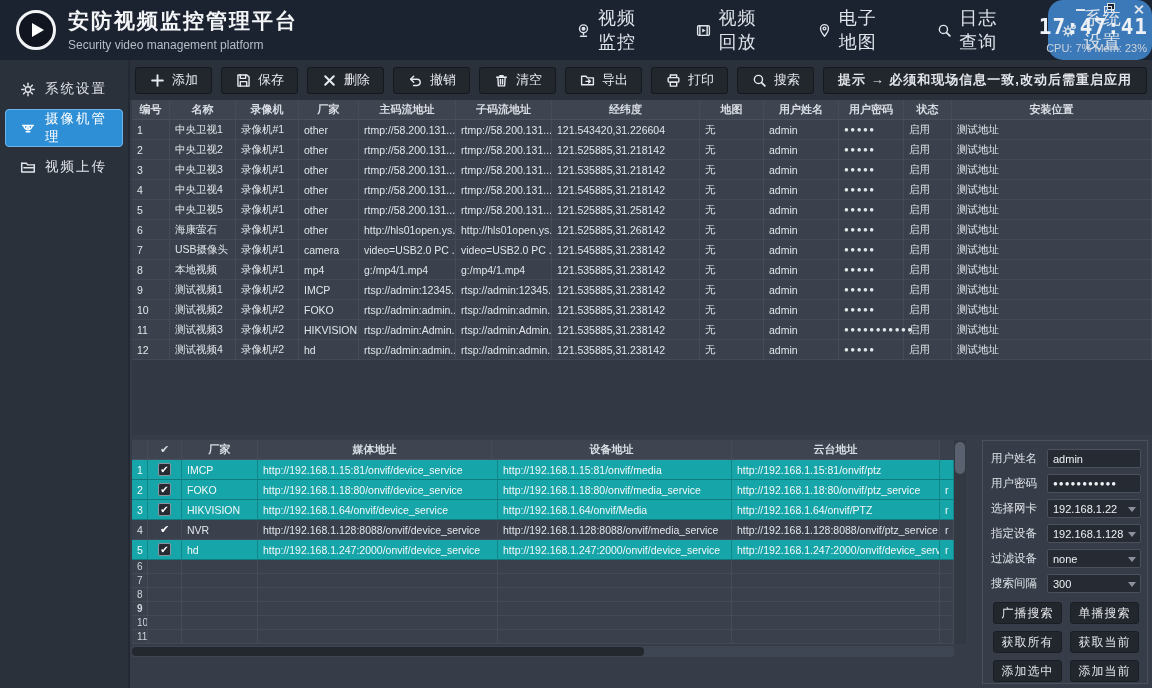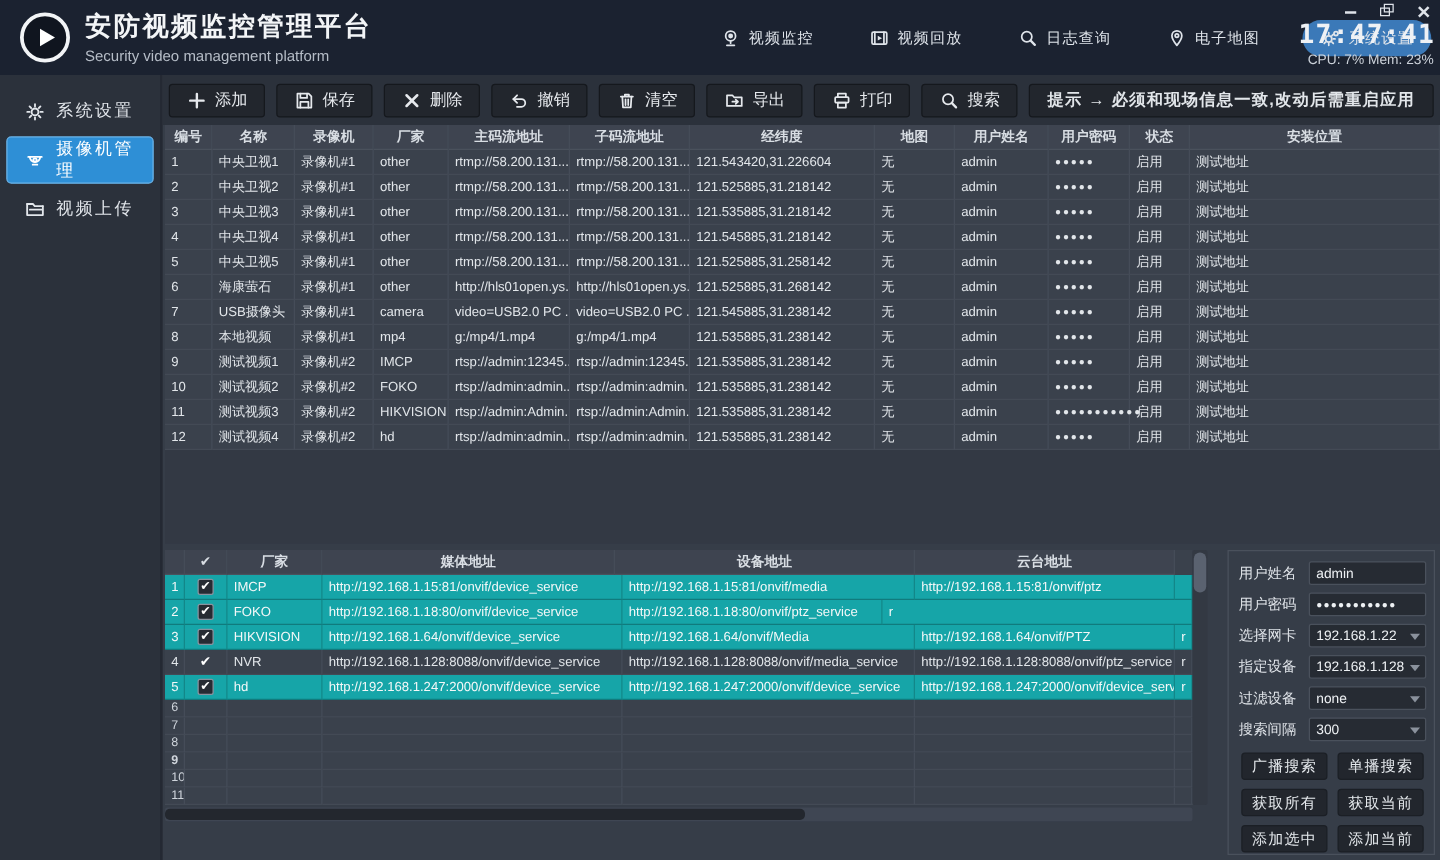--- a/index.html
+++ b/index.html
@@ -8,21 +8,21 @@
   .win{position:relative;width:1152px;height:688px;background:#363d48;overflow:hidden}
 
   
   .topbar{position:absolute;left:0;top:0;width:1152px;height:60px;background:#1b2230}
   .logo{position:absolute;left:16px;top:10px;width:40px;height:40px;border:3px solid #f2f4f6;border-radius:50%;display:flex;align-items:center;justify-content:center;background:#10151f}
   .play-tri{width:0;height:0;border-left:12px solid #fff;border-top:7px solid transparent;border-bottom:7px solid transparent;margin-left:3px}
   .titles{position:absolute;left:68px;top:7px}
   .app-title{font-size:21px;font-weight:bold;letter-spacing:2px;color:#f3f5f7}
   .app-subtitle{font-size:12px;color:#b6bdc7;margin-top:3px}
   .topnav{position:absolute;left:566px;top:0;height:60px;display:flex;align-items:center;gap:24px}
-  .nav-item{display:flex;align-items:center;gap:7px;font-size:12px;letter-spacing:1px;color:#dfe4ea;cursor:pointer;padding:6px 10px;border-radius:15px}
+  .nav-item{display:flex;align-items:center;gap:7px;font-size:18px;letter-spacing:1px;color:#dfe4ea;cursor:pointer;padding:6px 10px;border-radius:15px}
   .nav-item.active{background:#3b79b8;padding:6px 14px}
   .ic{display:inline-flex;width:16px;height:16px;align-items:center;justify-content:center}
   .ic svg{width:15px;height:15px}
   .winctl{position:absolute;right:6px;top:3px;display:flex;gap:15px;align-items:center}
   .wbtn{position:relative;width:14px;height:12px;cursor:pointer;display:inline-block}
   .wbtn.min .bar{position:absolute;left:2px;top:6px;width:9px;height:2px;background:#dfe4ea}
   .wbtn.res .sq1{position:absolute;left:1px;top:3px;width:8px;height:7px;border:1.5px solid #dfe4ea}
   .wbtn.res .sq2{position:absolute;left:4px;top:0;width:8px;height:7px;border:1.5px solid #dfe4ea;background:#1b2230}
   .wbtn.cls::before,.wbtn.cls::after{content:"";position:absolute;left:6px;top:1px;width:2px;height:11px;background:#dfe4ea}
   .wbtn.cls::before{transform:rotate(45deg)}
@@ -103,34 +103,34 @@
               <rect x="1.5" y="2.5" width="11" height="9" rx="1"></rect>
               <path d="M3.6 2.5v9M10.4 2.5v9"></path>
               <path d="M5.8 5.2l3.2 1.8-3.2 1.8z" fill="currentColor" stroke="none"></path>
             </svg>
           </span>
           <span>视频回放</span>
         </div>
         <div class="nav-item">
           <span class="ic">
             <svg viewBox="0 0 14 14" fill="none" stroke="currentColor" stroke-width="1.3" stroke-linecap="round" stroke-linejoin="round">
+              <path d="M7 1.5A3.7 3.7 0 0 0 3.3 5.2C3.3 7.9 7 12.4 7 12.4s3.7-4.5 3.7-7.2A3.7 3.7 0 0 0 7 1.5z"></path>
+              <circle cx="7" cy="5.1" r="1.3"></circle>
+            </svg>
+          </span>
+          <span>电子地图</span>
+        </div>
+        <div class="nav-item">
+          <span class="ic">
+            <svg viewBox="0 0 14 14" fill="none" stroke="currentColor" stroke-width="1.3" stroke-linecap="round" stroke-linejoin="round">
               <circle cx="6" cy="6" r="3.8"></circle>
               <path d="M8.9 8.9l3.1 3.1" stroke-width="1.7"></path>
             </svg>
           </span>
           <span>日志查询</span>
-        </div>
-        <div class="nav-item">
-          <span class="ic">
-            <svg viewBox="0 0 14 14" fill="none" stroke="currentColor" stroke-width="1.3" stroke-linecap="round" stroke-linejoin="round">
-              <path d="M7 1.5A3.7 3.7 0 0 0 3.3 5.2C3.3 7.9 7 12.4 7 12.4s3.7-4.5 3.7-7.2A3.7 3.7 0 0 0 7 1.5z"></path>
-              <circle cx="7" cy="5.1" r="1.3"></circle>
-            </svg>
-          </span>
-          <span>电子地图</span>
         </div>
         <div class="nav-item active">
           <span class="ic">
             <svg viewBox="0 0 14 14" fill="none" stroke="currentColor" stroke-width="1.3" stroke-linecap="round" stroke-linejoin="round">
               <circle cx="5.6" cy="7.6" r="2.3"></circle>
               <path d="M5.6 4.2V2.8M5.6 11v1.4M2.2 7.6H.9M10.3 7.6H9M3.2 5.2l-1-1M8 10l1 1M3.2 10l-1 1M8 5.2l1-1"></path>
               <circle cx="11" cy="3.6" r="1.5"></circle>
             </svg>
           </span>
           <span>系统设置</span>
@@ -467,20 +467,21 @@
         <div class="cell" style="width: 208px;">http://192.168.1.15:81/onvif/ptz</div>
         <div class="cell" style="flex: 1 1 0%;"></div>
       </div>
       <div class="trow sel">
         <div class="cell" style="width: 16px;">2</div>
         <div class="cell" style="width: 34px; justify-content: center;">
           <span class="cbx">✔</span>
         </div>
         <div class="cell" style="width: 76px;">FOKO</div>
         <div class="cell" style="width: 240px;">http://192.168.1.18:80/onvif/device_service</div>
+        <div class="cell" style="width: 234px;">http://192.168.1.18:80/onvif/media_service</div>
         <div class="cell" style="width: 208px;">http://192.168.1.18:80/onvif/ptz_service</div>
         <div class="cell" style="flex: 1 1 0%;">r</div>
       </div>
       <div class="trow sel">
         <div class="cell" style="width: 16px;">3</div>
         <div class="cell" style="width: 34px; justify-content: center;">
           <span class="cbx">✔</span>
         </div>
         <div class="cell" style="width: 76px;">HIKVISION</div>
         <div class="cell" style="width: 240px;">http://192.168.1.64/onvif/device_service</div>

